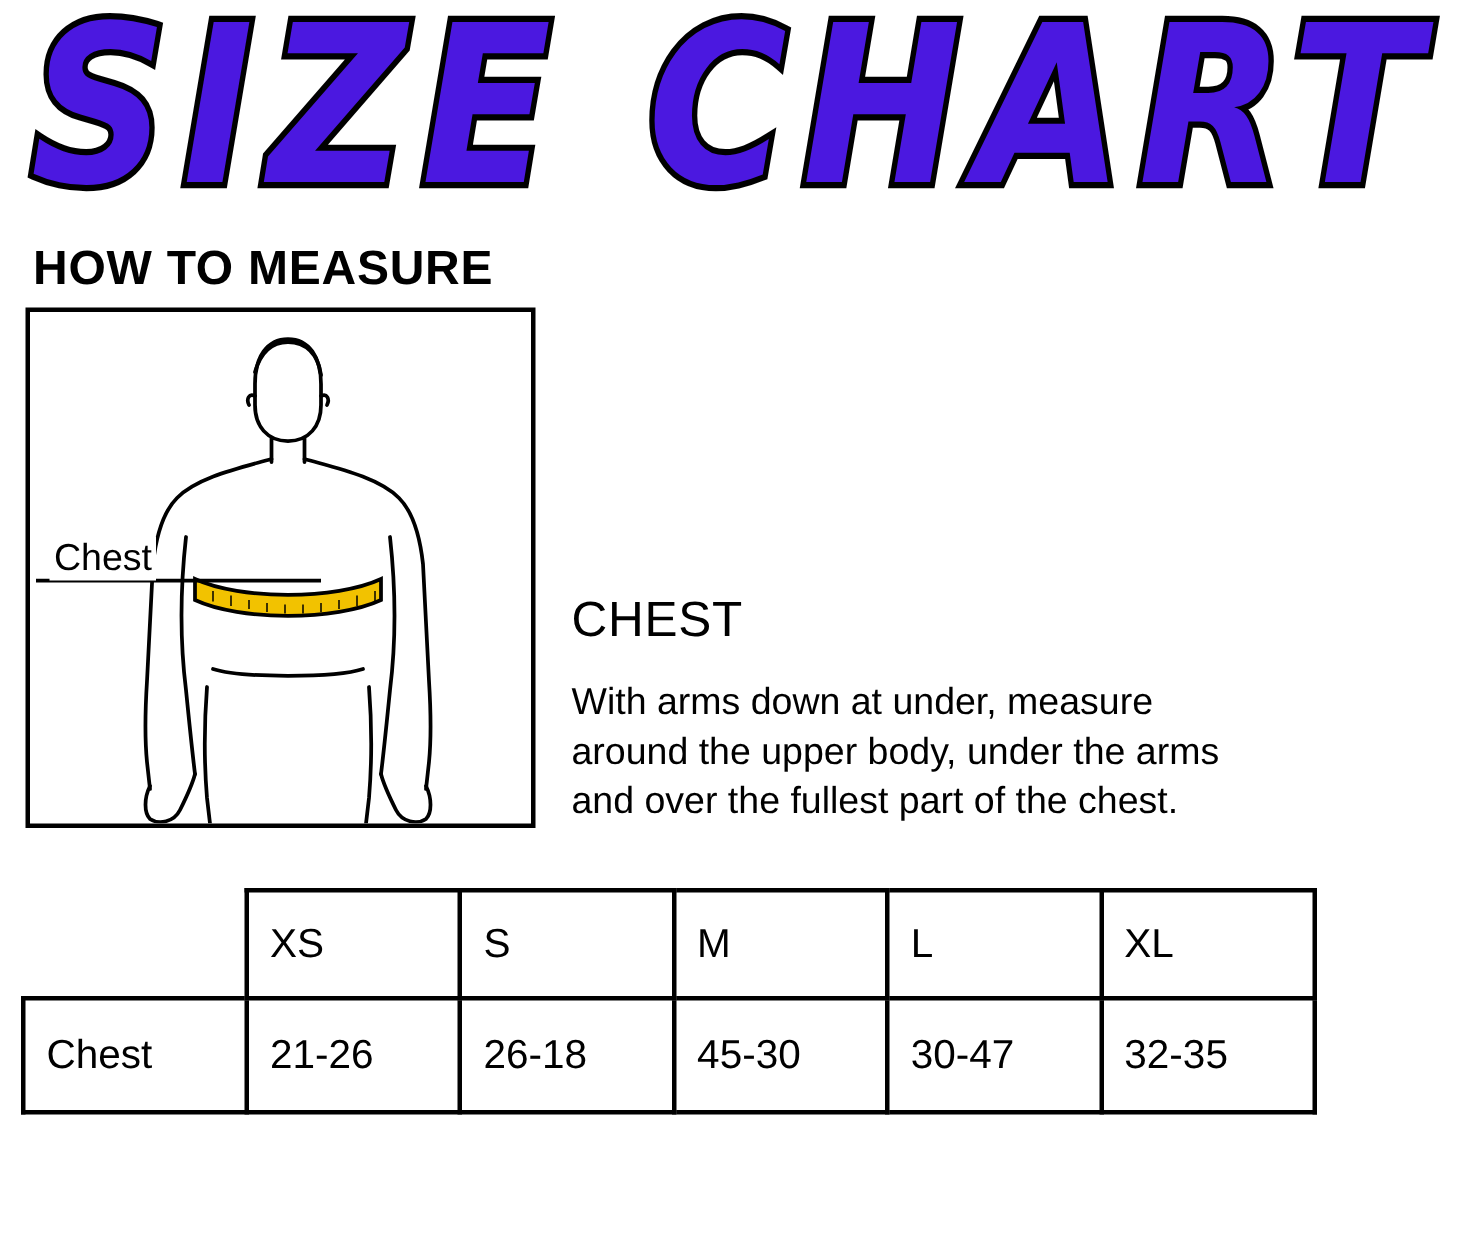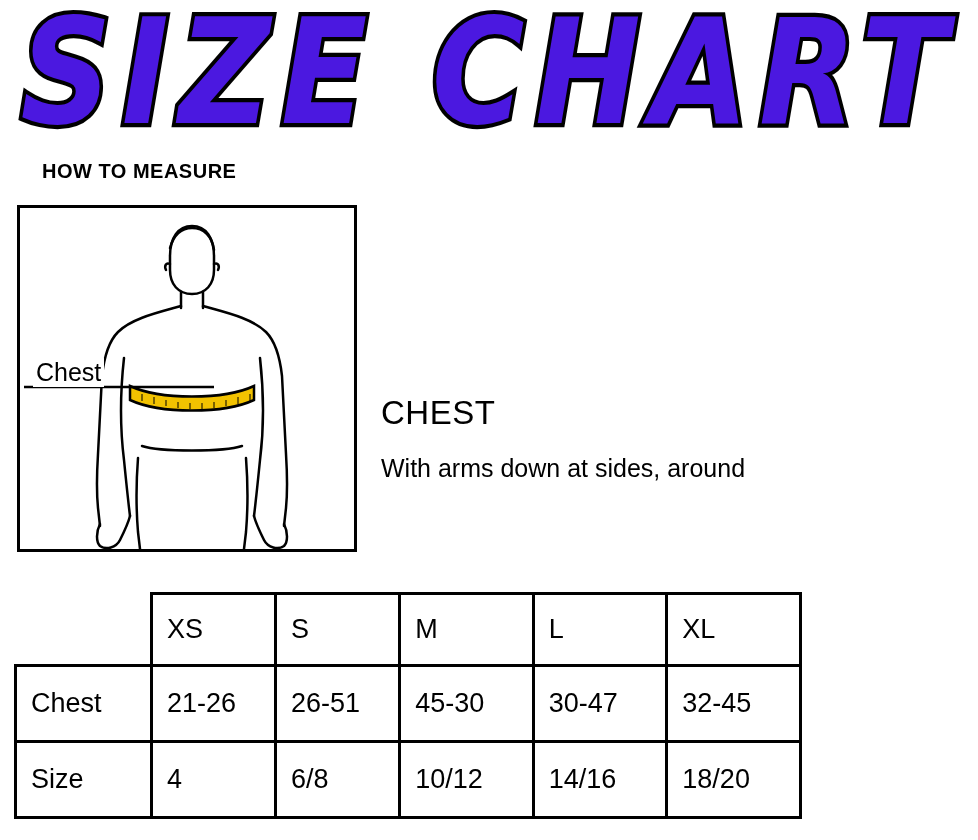--- a/index.html
+++ b/index.html
@@ -40,25 +40,24 @@
     transform: scaleY(1.18) scaleX(1.02);
     transform-origin: center center;
     white-space: nowrap;
   }
 
   
   .how-to {
     position: absolute;
     left: 22px;
     top: 160px;
-    font-size: 20px;
+    font-size: 32px;
     font-weight: 600;
     letter-spacing: 0.5px;
     font-family: "Liberation Sans", sans-serif;
-    margin-left: 20px;
   }
 
   
   .figure-box {
     position: absolute;
     left: 17px;
     top: 205px;
     width: 340px;
     height: 347px;
     border: 3px solid #000;
@@ -96,21 +95,21 @@
     font-size: 25px;
     line-height: 33px;
     font-family: "Liberation Sans", sans-serif;
   }
 
   
   .size-table {
     position: absolute;
     left: 14px;
     top: 592px;
-    width: 788px;
+    width: 864px;
     border-collapse: collapse;
     font-family: "Liberation Sans", sans-serif;
     font-size: 27px;
   }
   .size-table td {
     border: 3px solid #000;
     height: 76px;
     padding: 0 0 0 14px;
     vertical-align: middle;
     box-sizing: border-box;
@@ -184,21 +183,23 @@
   </svg>
 </div>
 
 <svg style="position:absolute; left:14px; top:370px; width:210px; height:26px;">
   <line x1="10" y1="17" x2="200" y2="17" stroke="#000" stroke-width="2.5"></line>
 </svg>
 <div class="chest-label">Chest</div>
 
 <div class="chest-heading">CHEST</div>
 <div class="chest-desc">
-  <div>With arms down at sides, around</div>
+  <div>With arms down at under, measure</div>
+  <div>around the upper body, under the arms</div>
+  <div>and over the fullest part of the chest.</div>
 </div>
 
 <table class="size-table">
   <colgroup>
     <col class="c0">
       <col class="c1">
       <col class="c2">
       <col class="c3">
       <col class="c4">
       <col class="c5">
@@ -208,27 +209,19 @@
       <td class="corner"></td>
       <td>XS</td>
       <td>S</td>
       <td>M</td>
       <td>L</td>
       <td>XL</td>
     </tr>
     <tr>
       <td>Chest</td>
       <td>21-26</td>
-      <td>26-51</td>
+      <td>26-18</td>
       <td>45-30</td>
       <td>30-47</td>
-      <td>32-45</td>
-    </tr>
-    <tr>
-      <td>Size</td>
-      <td>4</td>
-      <td>6/8</td>
-      <td>10/12</td>
-      <td>14/16</td>
-      <td>18/20</td>
+      <td>32-35</td>
     </tr>
   </tbody>
 </table>
 
 </body></html>

